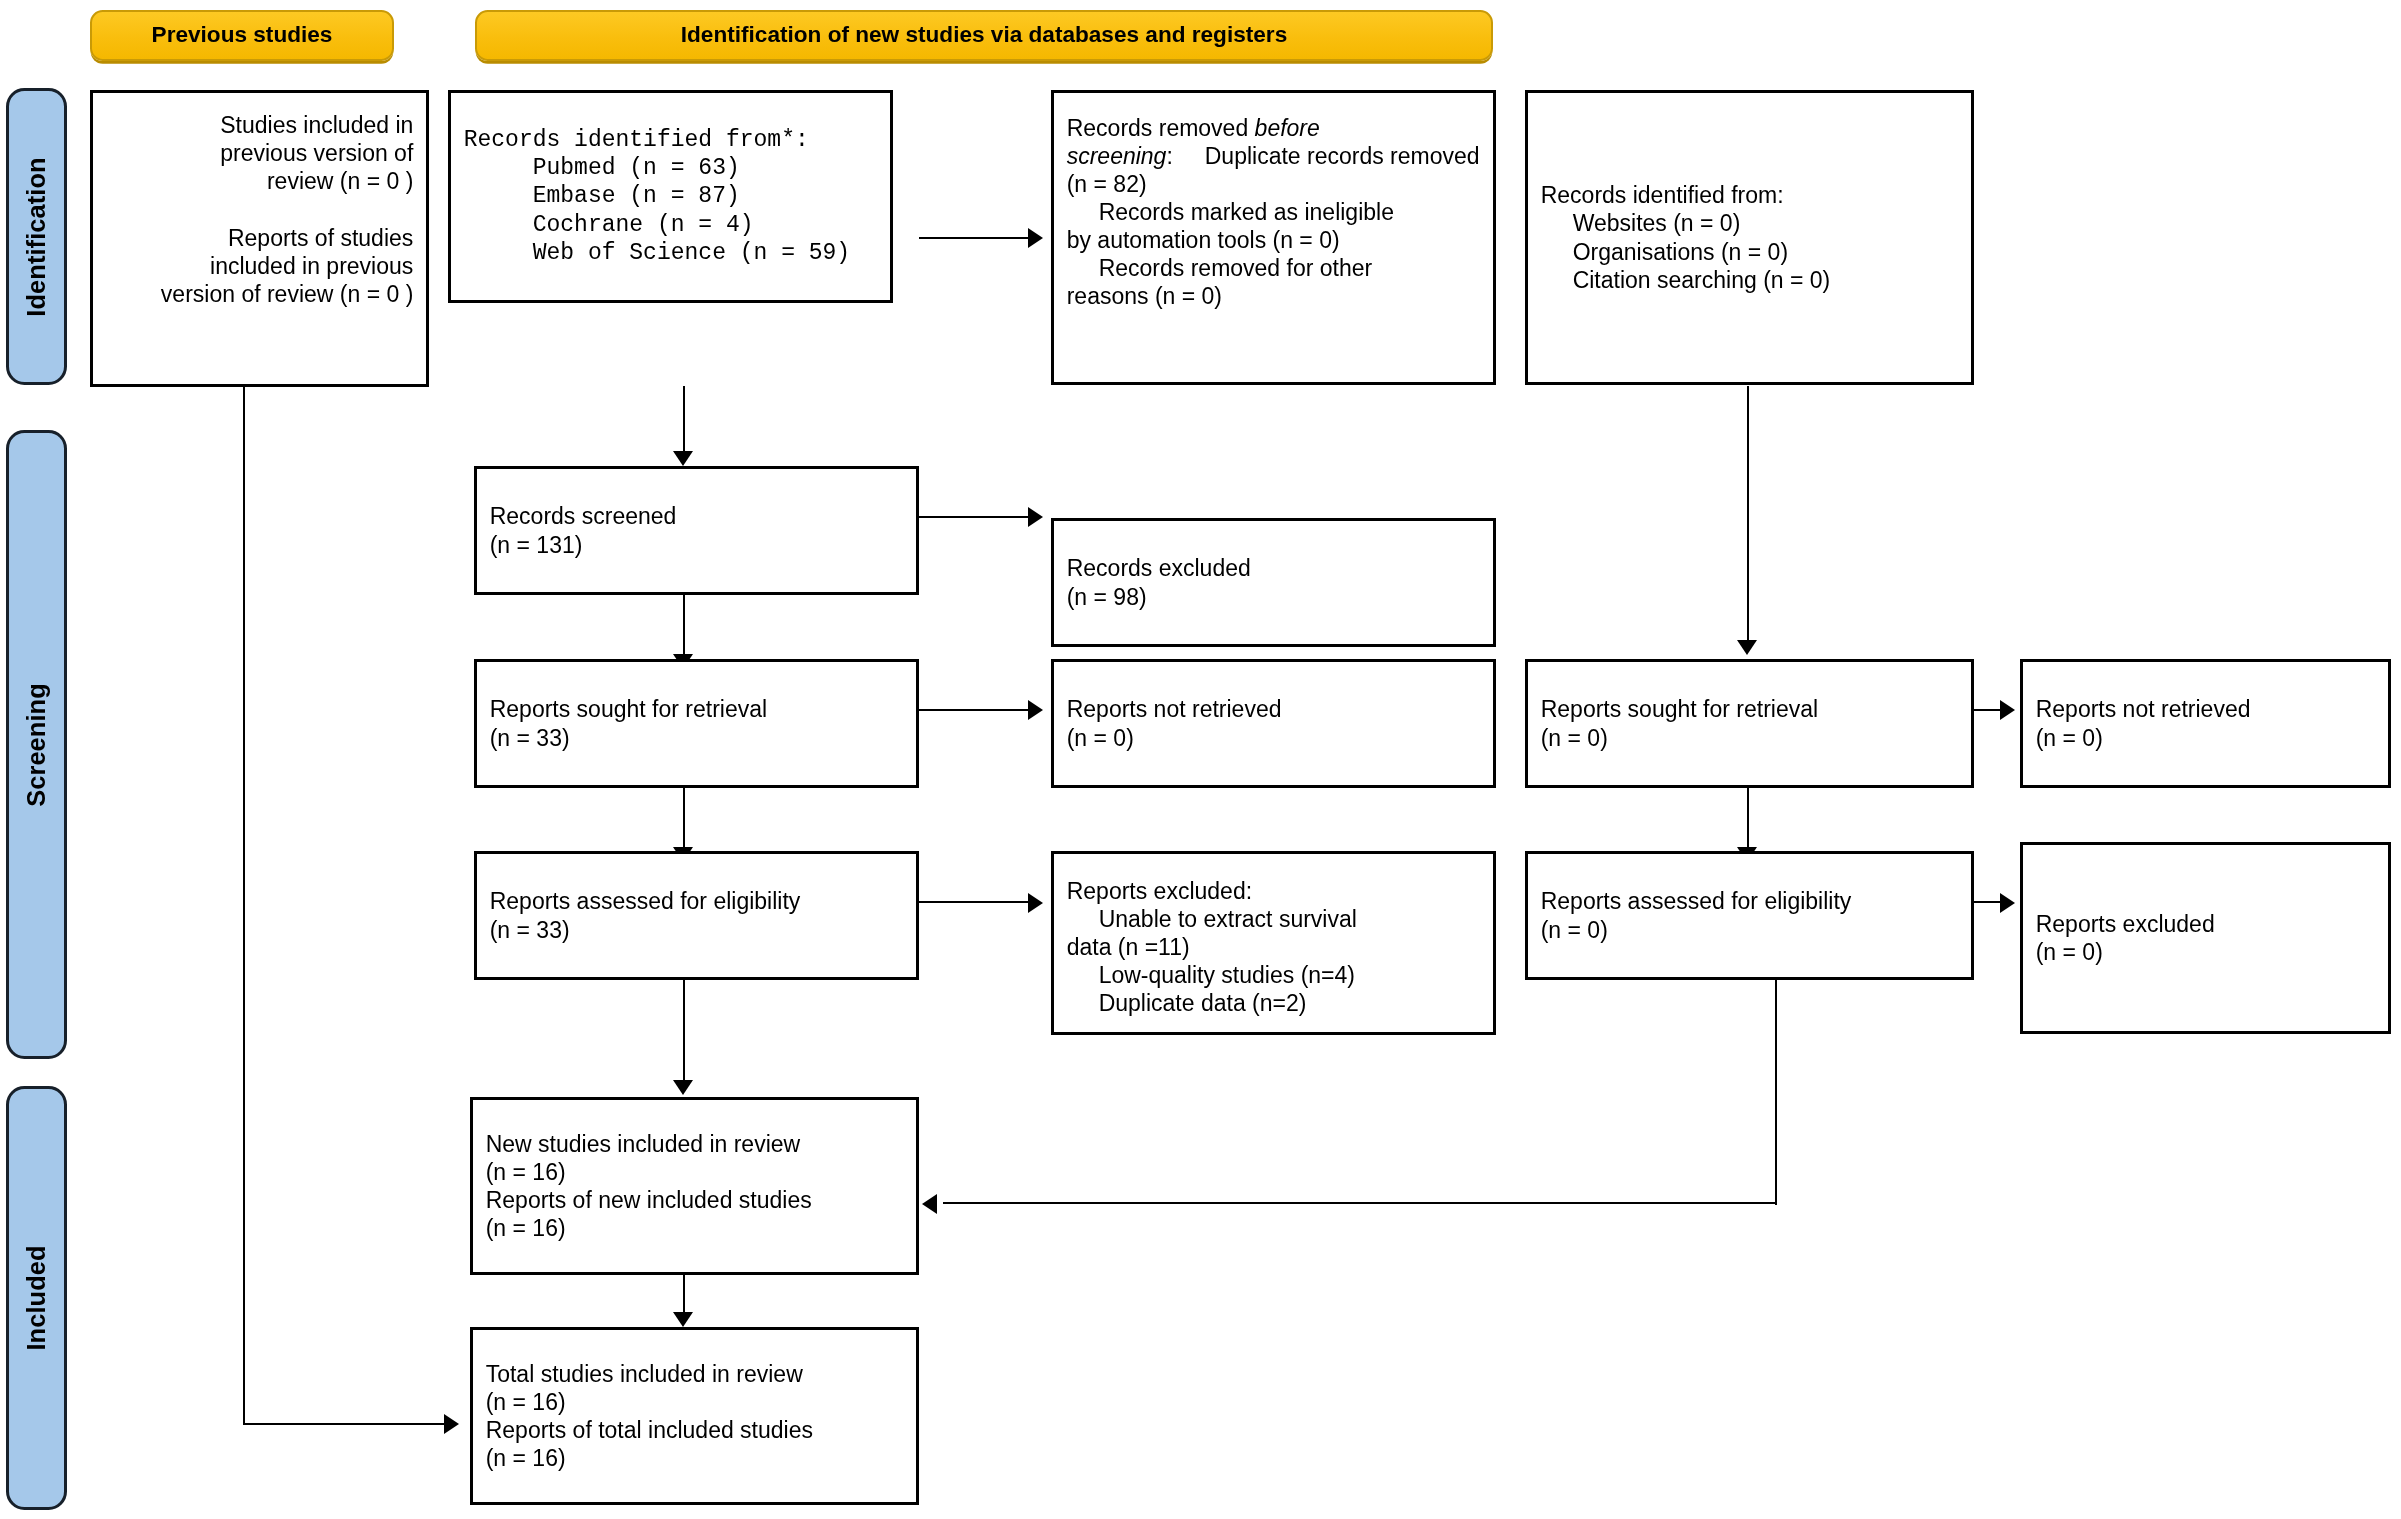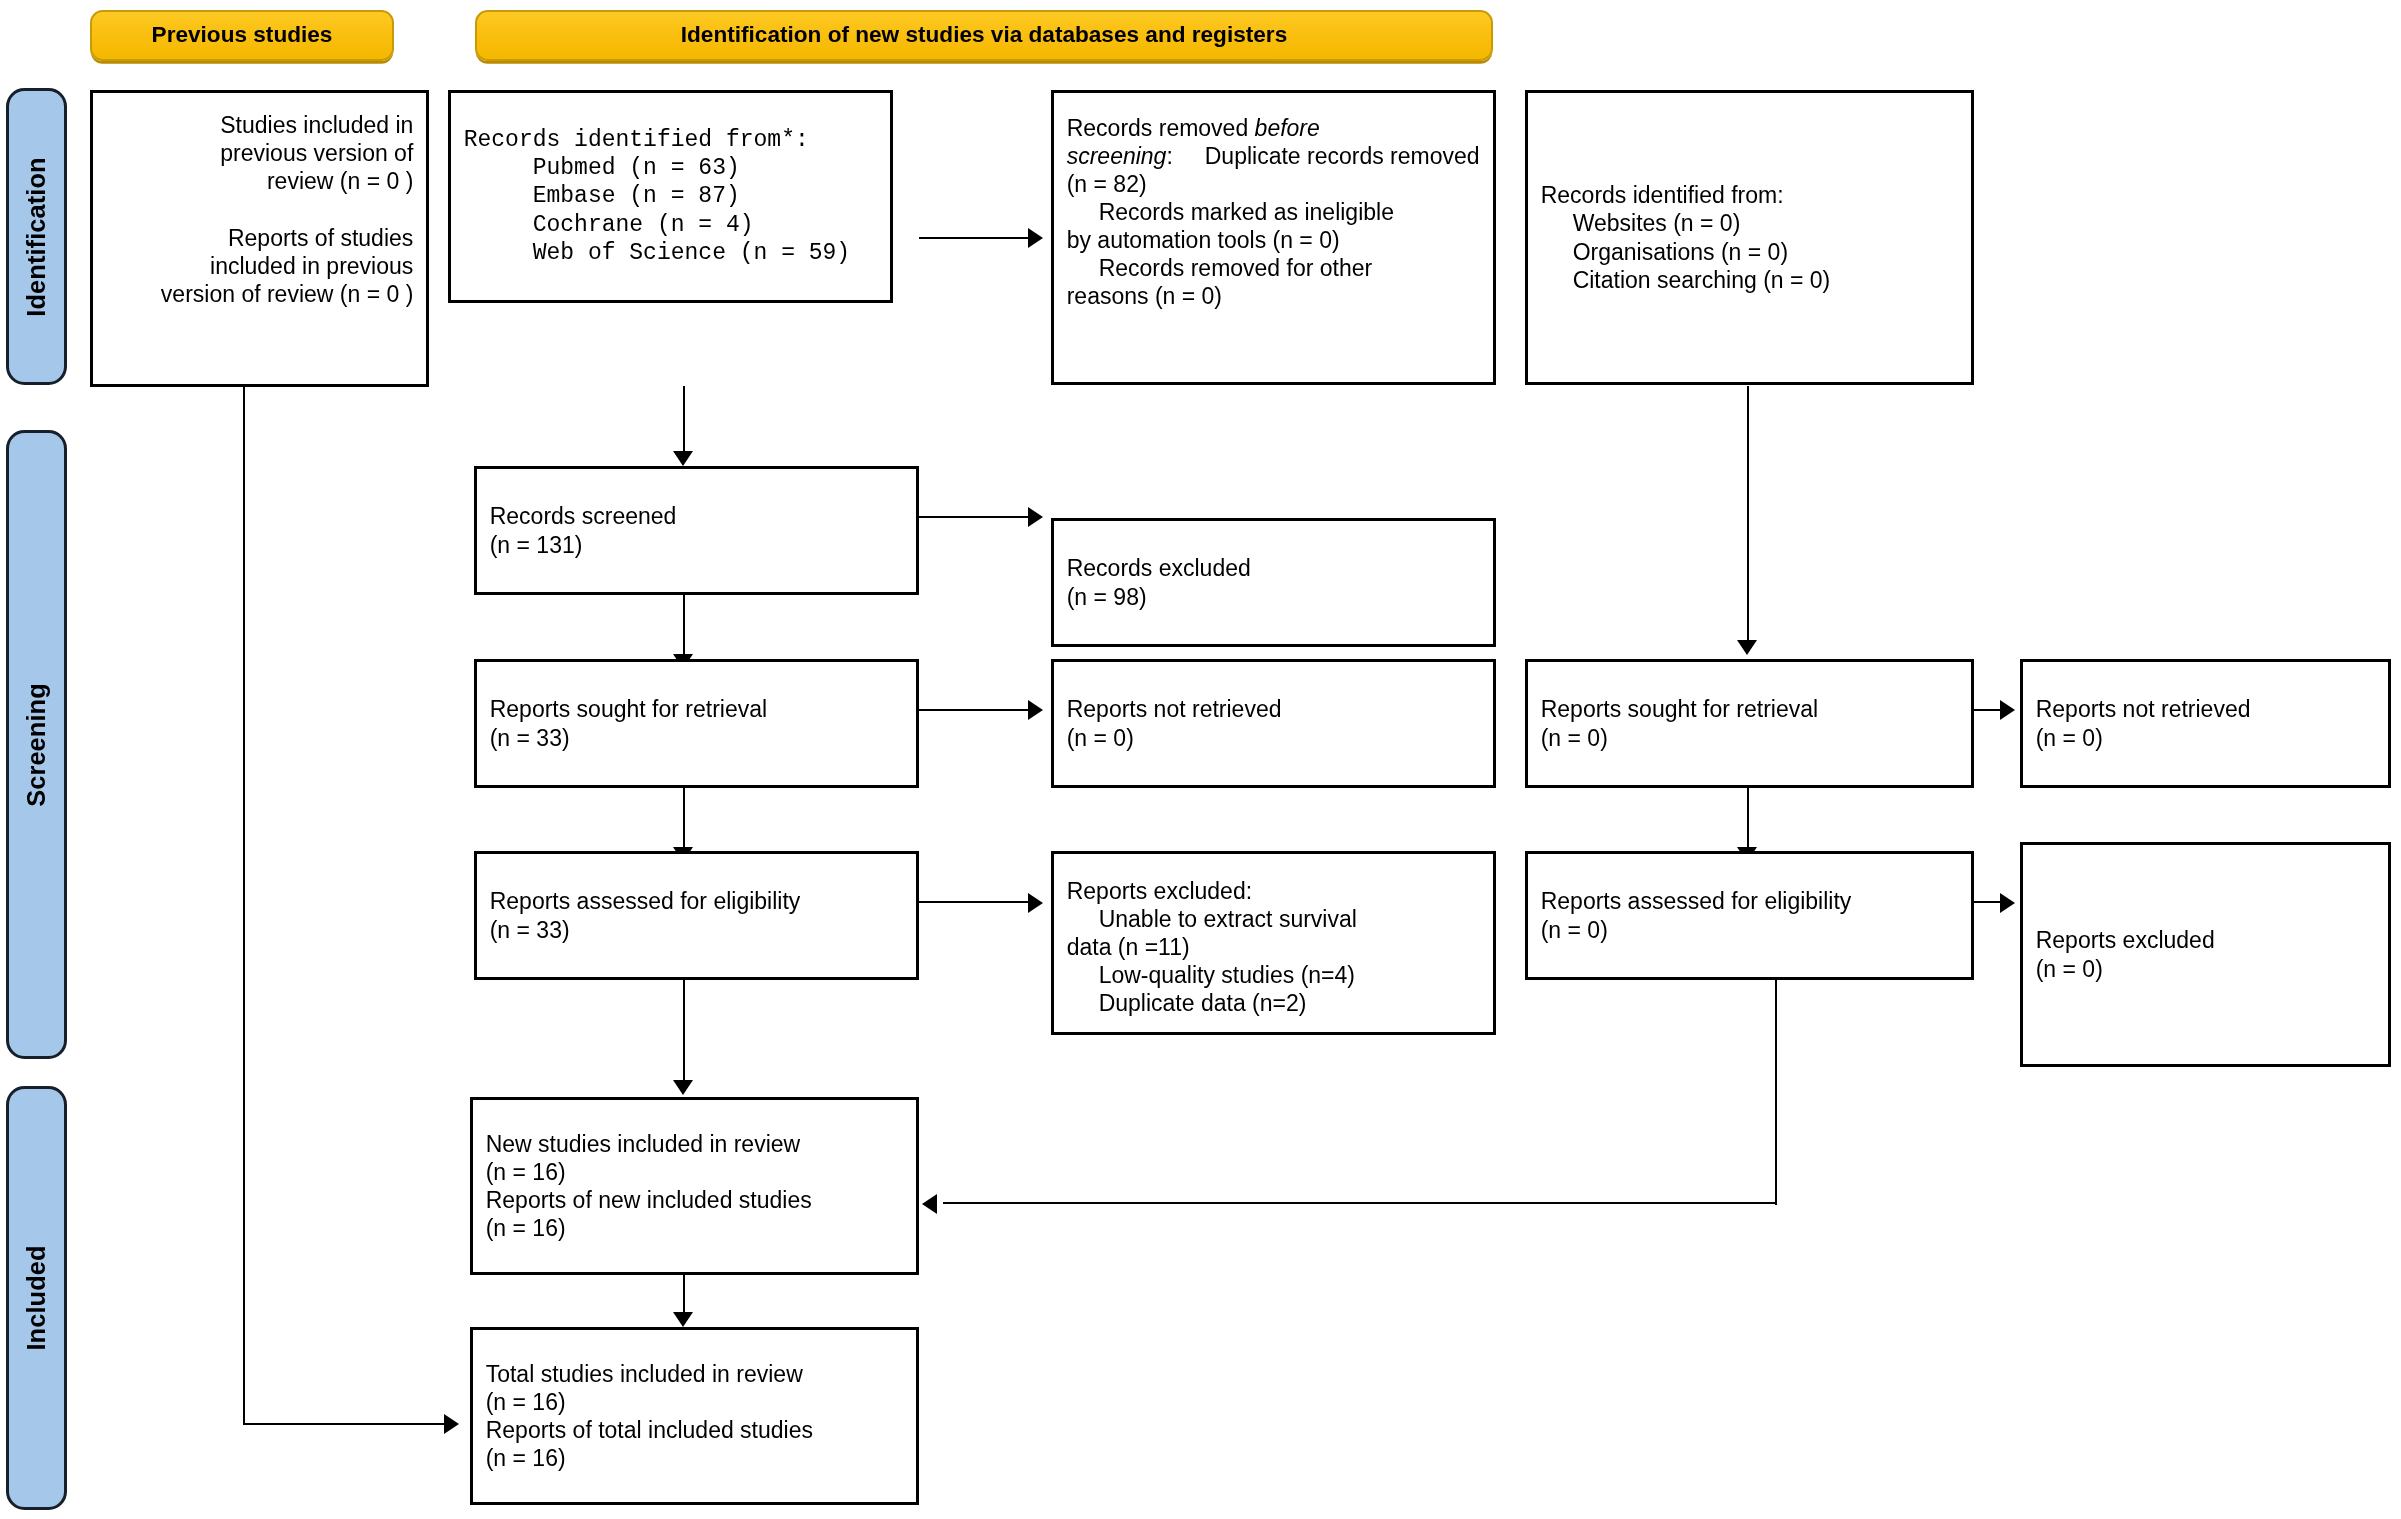--- a/index.html
+++ b/index.html
@@ -257,21 +257,21 @@
   <div class="arrow right" style="left:2000px; top:700px;"></div>
 
   <div class="vline" style="left:1747px; top:787px; height:65px;"></div>
   <div class="arrow down" style="left:1737px; top:847px;"></div>
 
   <div class="box" style="left:1525px; top:851px; width:449px; height:129px;">
     <div class="txt">Reports assessed for eligibility
 (n = 0)</div>
   </div>
 
-  <div class="box" style="left:2020px; top:842px; width:371px; height:225px;">
+  <div class="box" style="left:2020px; top:842px; width:371px; height:192px;">
     <div class="txt">Reports excluded
 (n = 0)</div>
   </div>
 
   <div class="hline" style="left:1974px; top:901px; width:30px;"></div>
   <div class="arrow right" style="left:2000px; top:893px;"></div>
 
   <div class="vline" style="left:1775px; top:980px; height:225px;"></div>
   <div class="hline" style="left:943px; top:1202px; width:834px;"></div>
   <div class="arrow left" style="left:922px; top:1194px;"></div>

